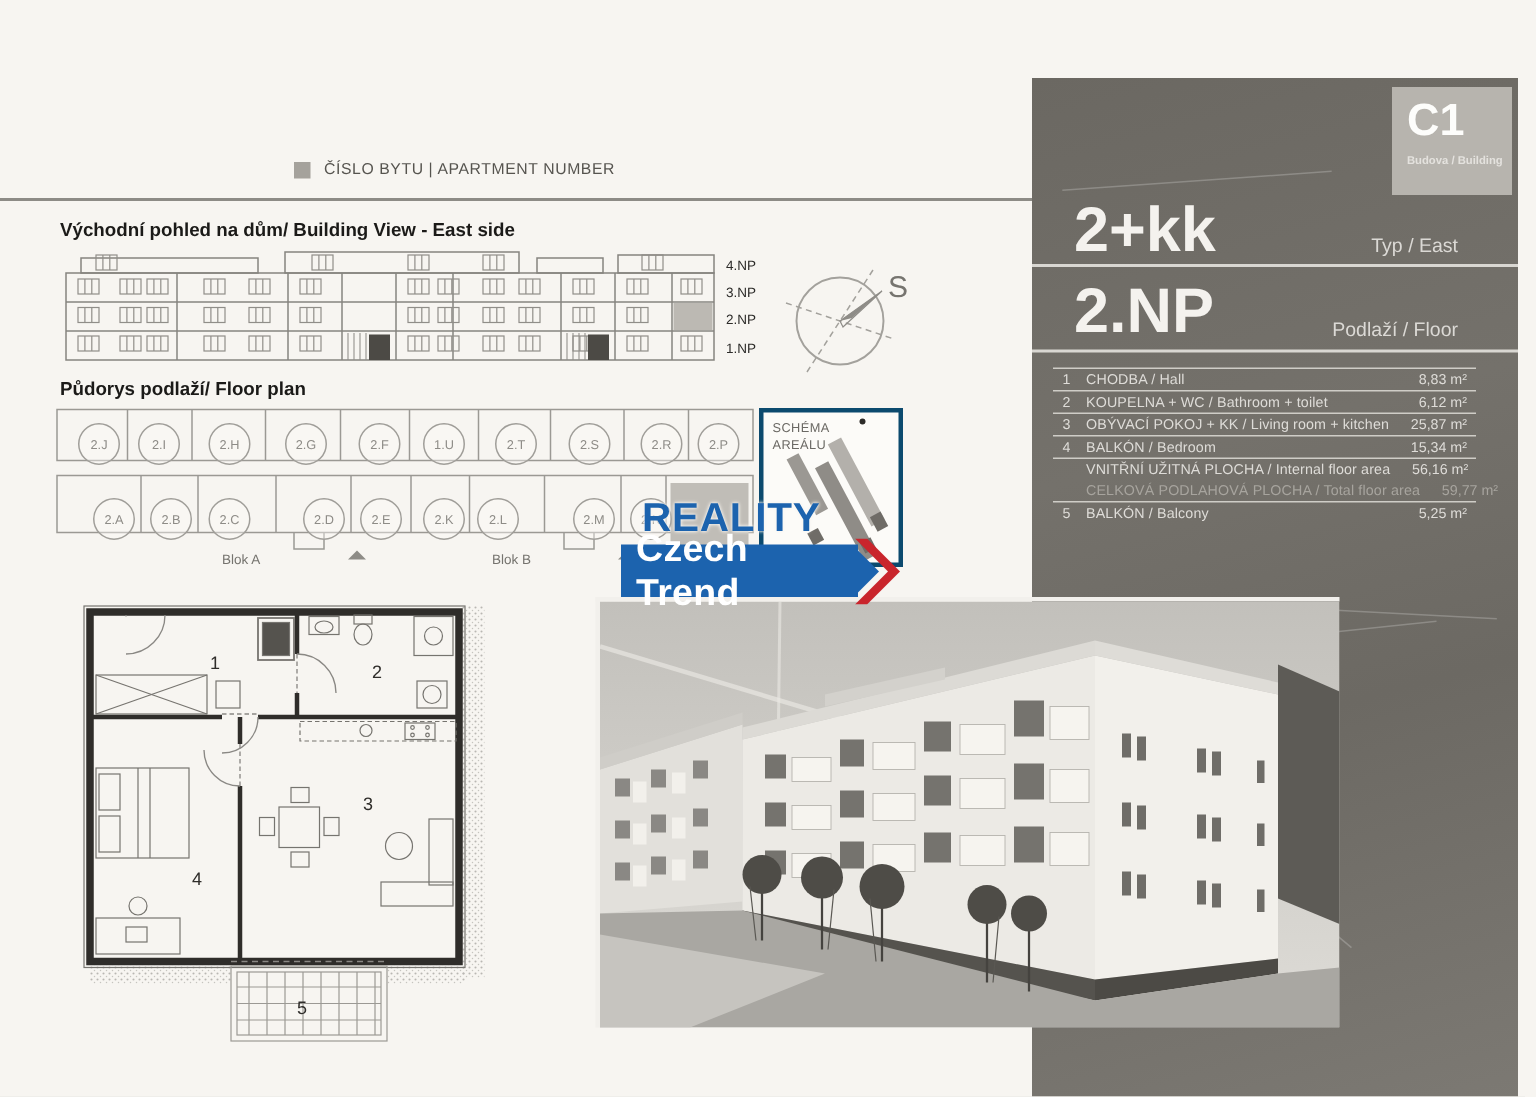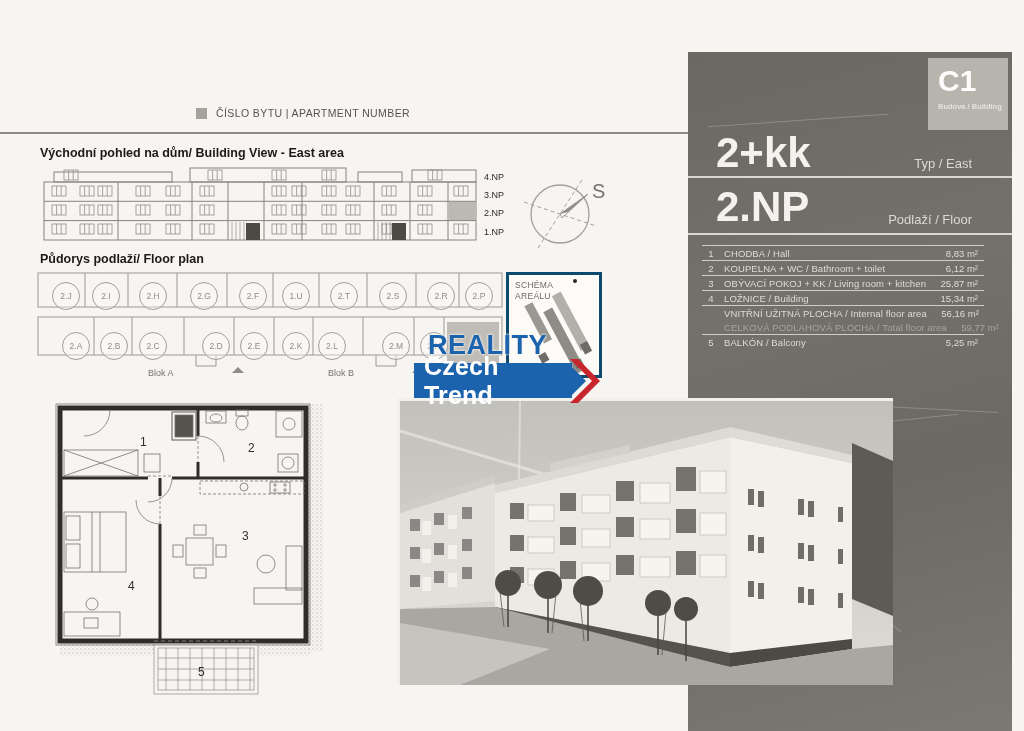--- a/index.html
+++ b/index.html
@@ -88,21 +88,21 @@
         <span class="tname">KOUPELNA + WC / Bathroom + toilet</span>
         <span class="tarea">6,12 m²</span>
       </div>
       <div class="trow">
         <span class="tnum">3</span>
         <span class="tname">OBÝVACÍ POKOJ + KK / Living room + kitchen</span>
         <span class="tarea">25,87 m²</span>
       </div>
       <div class="trow">
         <span class="tnum">4</span>
-        <span class="tname">LOŽNICE / Building</span>
+        <span class="tname">BALKÓN / Bedroom</span>
         <span class="tarea">15,34 m²</span>
       </div>
       <div class="trow">
         <span class="tnum"></span>
         <span class="tname">VNITŘNÍ UŽITNÁ PLOCHA / Internal floor area</span>
         <span class="tarea">56,16 m²</span>
       </div>
       <div class="trow noline dim">
         <span class="tnum"></span>
         <span class="tname">CELKOVÁ PODLAHOVÁ PLOCHA / Total floor area</span>
@@ -113,21 +113,21 @@
         <span class="tname">BALKÓN / Balcony</span>
         <span class="tarea">5,25 m²</span>
       </div>
     </div>
   </div>
 
   <div class="abs apt-sq"></div>
   <div class="abs apt-cap">ČÍSLO BYTU | APARTMENT NUMBER</div>
   <div class="abs hrule"></div>
 
-  <div class="abs sec-title" style="left:40px;top:146px;">Východní pohled na dům/ Building View - East area</div>
+  <div class="abs sec-title" style="left:40px;top:146px;">Východní pohled na dům/ Building View - East side</div>
 
   <svg class="abs" style="left:40px;top:166px;" width="478" height="82" viewBox="0 0 478 82">
     <g stroke="#86847f" stroke-width="1" fill="none">
 
       <rect x="14" y="6" width="118" height="10"></rect>
       <rect x="150" y="2" width="156" height="14"></rect>
       <rect x="318" y="6" width="44" height="10"></rect>
       <rect x="372" y="4" width="64" height="12"></rect>
 
       <rect x="4" y="16" width="432" height="58"></rect>

